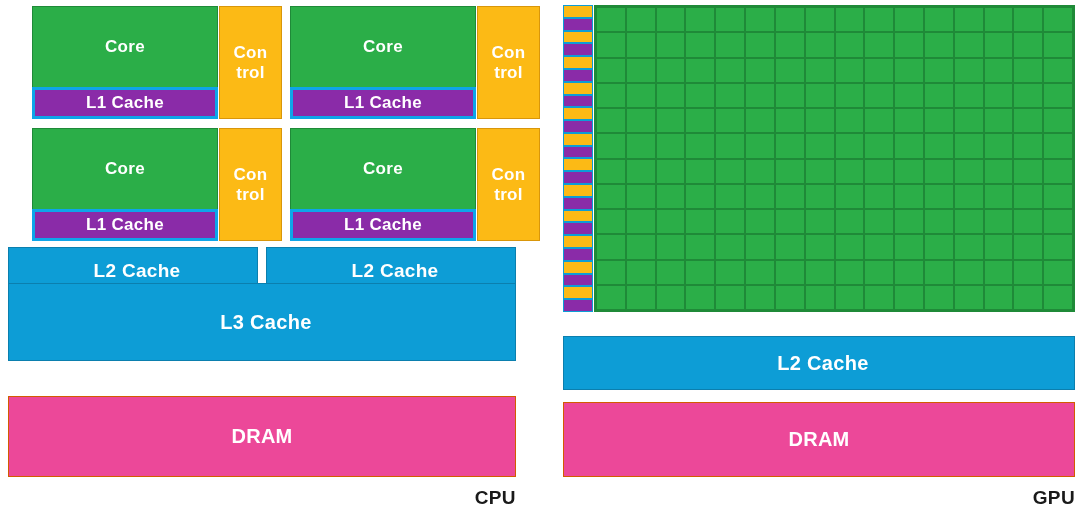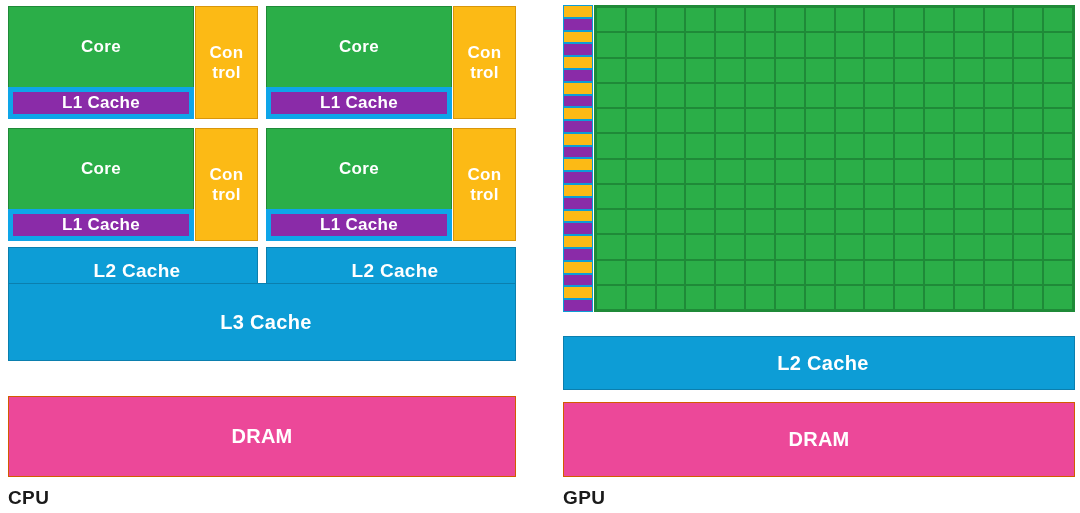--- a/index.html
+++ b/index.html
@@ -29,37 +29,38 @@
     justify-content: center;
     color: #ffffff;
     font-weight: bold;
     letter-spacing: .3px;
     text-align: center;
     line-height: 1.12;
     white-space: pre-line;
   }
   .core      { background: #2bae48; border: 1px solid #1f8a38; }
   .control   { background: #fcba15; border: 1px solid #d9960a; }
-  .l1        { background: #8a2ba8; border: 5px solid #0ea5e9; }
+  .l1        { background: #8a2ba8; border: 3px solid #0ea5e9; }
   .cache     { background: #0d9dd6; border: 1px solid #0b7fae; padding-left: 8px; }
   .dram      { background: #ec4899; border: 1px solid #d25c00; }
 
   
   .coregroup {
     position: absolute;
     box-sizing: border-box;
     background: #ffffff;
+    margin-left: 24px;
   }
 
   .label {
     position: absolute;
     color: #1a1a1a;
     font-size: 19px;
     font-weight: bold;
-    text-align: left;
+    text-align: right;
     letter-spacing: .4px;
   }
 
   
   #gpu-strip {
     position: absolute;
     display: flex;
     flex-direction: column;
     box-sizing: border-box;
   }

